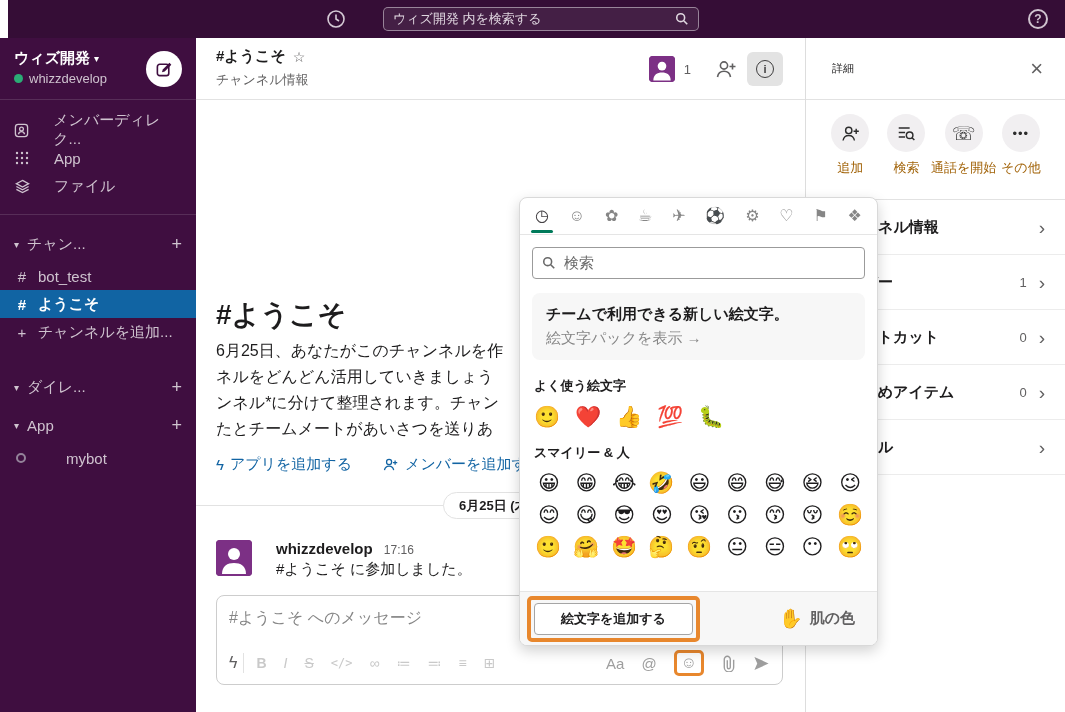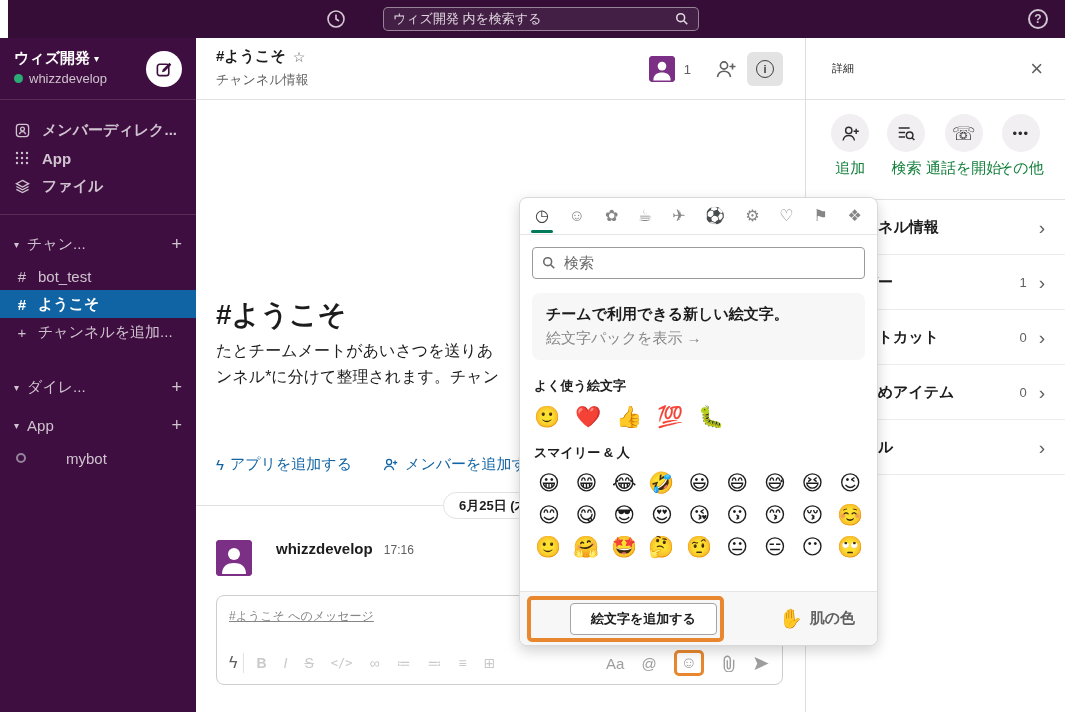--- a/index.html
+++ b/index.html
@@ -21,21 +21,21 @@
 
   
   .sidebar{position:absolute;left:0;top:38px;width:196px;height:674px;background:var(--sidebar);color:#cfc3cf;z-index:4;}
   .ws-header{height:62px;border-bottom:1px solid rgba(255,255,255,.13);padding:11px 14px;position:relative;}
   .ws-name{color:#fff;font-weight:bold;font-size:15px;display:flex;align-items:center;gap:4px;}
   .ws-status{display:flex;align-items:center;gap:6px;font-size:13px;margin-top:3px;color:#cfc3cf;}
   .presence-dot{width:9px;height:9px;border-radius:50%;background:#2bac76;}
   .compose-btn{position:absolute;right:14px;top:13px;width:36px;height:36px;border-radius:50%;background:#fff;
     display:grid;place-items:center;}
   .nav-list{margin-top:16px;}
-  .side-item{height:28px;display:flex;align-items:center;gap:12px;padding:0 14px;font-size:15px;font-weight:bold;}
+  .side-item{height:28px;display:flex;align-items:center;gap:24px;padding:0 14px;font-size:15px;}
   .side-item .s-ico{width:16px;display:grid;place-items:center;color:#cfc3cf;font-size:14px;}
   .side-divider{height:1px;background:rgba(255,255,255,.13);margin:14px 0 0 0;}
   .side-section{height:30px;display:flex;align-items:center;justify-content:space-between;padding:0 14px;font-size:15px;}
   .side-section .left{display:flex;align-items:center;gap:8px;}
   .tri{font-size:10px;}
   .plus{font-size:18px;font-weight:300;color:#cfc3cf;}
   .chan-row{height:28px;display:flex;align-items:center;gap:10px;padding:0 14px 0 16px;font-size:15px;}
   .chan-row .hash{width:12px;text-align:center;}
   .chan-row.selected{background:var(--selected);color:#fff;font-weight:bold;}
   .hint{padding:6px 14px 0 14px;font-size:13px;line-height:17px;color:#cfc3cf;}
@@ -63,42 +63,42 @@
   .date-line{position:absolute;left:0;top:405px;width:100%;height:1px;background:#e2e2e2;}
   .date-pill{position:absolute;left:247px;top:392px;height:27px;border:1px solid #e2e2e2;border-radius:14px;background:#fff;
     display:flex;align-items:center;padding:0 15px;font-size:13px;font-weight:bold;z-index:1;}
   .message{position:absolute;left:20px;top:440px;display:flex;gap:24px;}
   .msg-avatar{width:36px;height:36px;border-radius:4px;background:#7c3085;overflow:hidden;}
   .msg-name{font-size:15px;font-weight:900;}
   .msg-time{font-size:12px;color:#616061;font-weight:normal;margin-left:7px;}
   .msg-text{font-size:15px;margin-top:3px;}
 
   .composer{position:absolute;left:20px;top:495px;width:567px;height:90px;border:1px solid #cdcdcd;border-radius:8px;background:#fff;}
-  .composer-ph{padding:12px 12px 0 12px;font-size:12px;color:#868686;text-decoration:underline;}
+  .composer-ph{padding:12px 12px 0 12px;font-size:16px;color:#868686;}
   .composer-bar{position:absolute;left:0;bottom:0;width:100%;height:42px;display:flex;align-items:center;padding:0 12px;}
   .fmt{color:#c9c9c9;font-size:14px;margin-right:17px;}
   .fmt.italic{font-style:italic;}
   .fmt.strike{text-decoration:line-through;}
   .fmt.mono{font-family:"DejaVu Sans Mono",monospace;font-size:12px;}
   .bolt{color:#616061;font-size:16px;margin-right:6px;}
   .bar-sep{width:1px;height:20px;background:#e2e2e2;margin-right:12px;}
   .bar-right{margin-left:auto;display:flex;align-items:center;gap:17px;color:#9e9e9e;font-size:15px;}
   .emoji-ring{border:3px solid var(--highlight);border-radius:5px;padding:1px 4px;display:grid;place-items:center;font-size:16px;}
 
   
   .panel{position:absolute;left:805px;top:38px;width:260px;height:674px;background:#fff;border-left:1px solid #dddddd;z-index:2;}
   .panel-head{height:62px;border-bottom:1px solid #e2e2e2;display:flex;align-items:center;justify-content:space-between;
     padding:0 22px 0 26px;}
   .panel-title{font-size:11px;font-weight:normal;text-align:right;}
   .panel-close{font-size:22px;color:#616061;line-height:1;}
   .panel-actions{height:100px;border-bottom:1px solid #e2e2e2;display:flex;justify-content:space-between;
     padding:14px 16px 0 16px;}
   .paction{display:flex;flex-direction:column;align-items:center;gap:7px;width:58px;}
   .paction .pcirc{width:38px;height:38px;border-radius:50%;background:#f1eff1;display:grid;place-items:center;color:#2c2c2c;}
-  .paction .plabel{font-size:15px;color:#15803d;white-space:nowrap;}
+  .paction .plabel{font-size:13px;color:#a16207;white-space:nowrap;}
   .panel-items{}
   .pitem{height:55px;display:flex;align-items:center;border-bottom:1px solid #ececec;padding:0 20px 0 26px;}
   .pitem .plab{font-size:15px;font-weight:bold;}
   .pitem .pright{margin-left:auto;display:flex;align-items:center;gap:12px;}
   .pitem .pcount{font-size:13px;color:#616061;}
   .pitem .pchev{font-size:19px;color:#616061;line-height:1;}
   .pcount:empty{display:none;}
 
   
   .picker{position:absolute;left:519px;top:197px;width:359px;height:449px;background:#fff;border:1px solid #d9d9d9;
@@ -112,21 +112,21 @@
   .pk-banner{margin:14px 12px 0 12px;background:#f7f7f7;border-radius:8px;padding:12px 14px;}
   .pk-banner-title{font-size:15px;font-weight:bold;}
   .pk-banner-link{font-size:15px;color:#868686;margin-top:5px;}
   .pk-label{margin:17px 12px 0 14px;font-size:13px;font-weight:bold;}
   .freq-row{margin:11px 12px 0 14px;display:flex;gap:15px;font-size:21px;line-height:1;}
   .emoji-grid{margin:10px 8px 0 10px;display:grid;grid-template-columns:repeat(9,1fr);row-gap:11px;font-size:21px;line-height:1;}
   .emoji-grid span{text-align:center;}
   .pk-footer{position:absolute;left:0;bottom:0;width:100%;height:54px;background:#f7f7f7;border-top:1px solid #e5e5e5;
     display:flex;align-items:center;justify-content:space-between;padding:0 10px 0 7px;}
   .add-ring{border:4px solid var(--highlight);border-radius:5px;padding:3px;background:#f7f7f7;}
-  .add-btn{background:#fff;border:1px solid #a5a5a5;border-radius:4px;padding:6px 20px;font-size:13px;font-weight:bold;color:#1d1c1d;margin-left:36px;}
+  .add-btn{background:#fff;border:1px solid #a5a5a5;border-radius:4px;padding:6px 26px;font-size:13px;font-weight:bold;color:#1d1c1d;}
   .skin{display:flex;align-items:center;gap:7px;font-size:15px;font-weight:bold;color:#616061;padding-right:12px;}
   .skin .hand{font-size:19px;}
 </style>
 </head>
 <body>
 
 <div class="topbar">
   <span class="tb-clock">
     <svg width="20" height="20" viewBox="0 0 20 20" fill="none" stroke="currentColor" stroke-width="1.6">
       <circle cx="10" cy="10" r="8"></circle>
@@ -272,22 +272,24 @@
       </span>
       <span class="info-btn">
         <span class="circ-i">i</span>
       </span>
     </div>
   </div>
 
   <div class="content">
     <div class="welcome-title">#ようこそ</div>
     <div class="welcome-par">
+      <div>6月25日、あなたがこのチャンネルを作</div>
+      <div>ネルをどんどん活用していきましょう</div>
+      <div>ンネル*に分けて整理されます。チャン</div>
       <div>たとチームメートがあいさつを送りあ</div>
-      <div>ンネル*に分けて整理されます。チャン</div>
     </div>
     <div class="welcome-links">
       <span class="wlink">
         <span>ϟ</span>
         <span>アプリを追加する</span>
       </span>
       <span class="wlink">
         <svg width="17" height="17" viewBox="0 0 24 24" fill="none" stroke="currentColor" stroke-width="1.8">
           <circle cx="10" cy="8.5" r="3.6"></circle>
             <path d="M3.5 20c.7-4 3.3-5.7 6.5-5.7s5.8 1.7 6.5 5.7"></path>
@@ -308,20 +310,21 @@
             <rect width="36" height="36" fill="#7c3085"></rect>
           <circle cx="18" cy="14" r="6" fill="#fff"></circle>
             <path d="M6 34c0-8 5.4-11 12-11s12 3 12 11z" fill="#fff"></path>
           </svg>
       </span>
       <div>
         <div class="msg-name">
           <span>whizzdevelop</span>
           <span class="msg-time">17:16</span>
         </div>
+        <div class="msg-text">#ようこそ に参加しました。</div>
       </div>
     </div>
 
     <div class="composer">
       <div class="composer-ph">#ようこそ へのメッセージ</div>
       <div class="composer-bar">
         <span class="bolt">ϟ</span>
         <span class="bar-sep"></span>
         <span class="fmt" style="font-weight:bold;">B</span>
         <span class="fmt italic">I</span>

